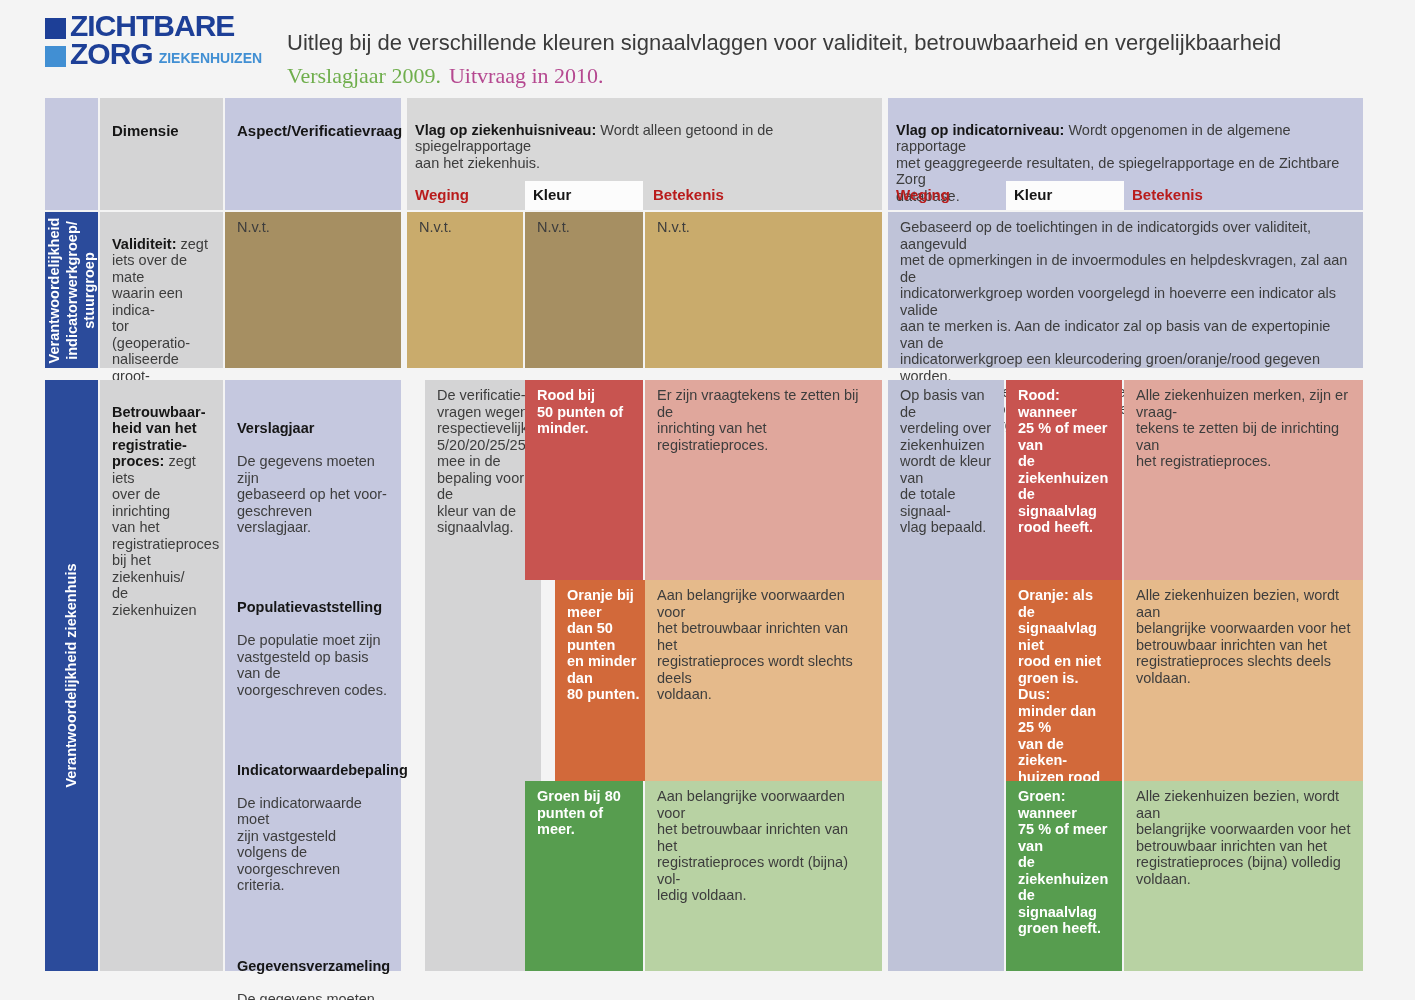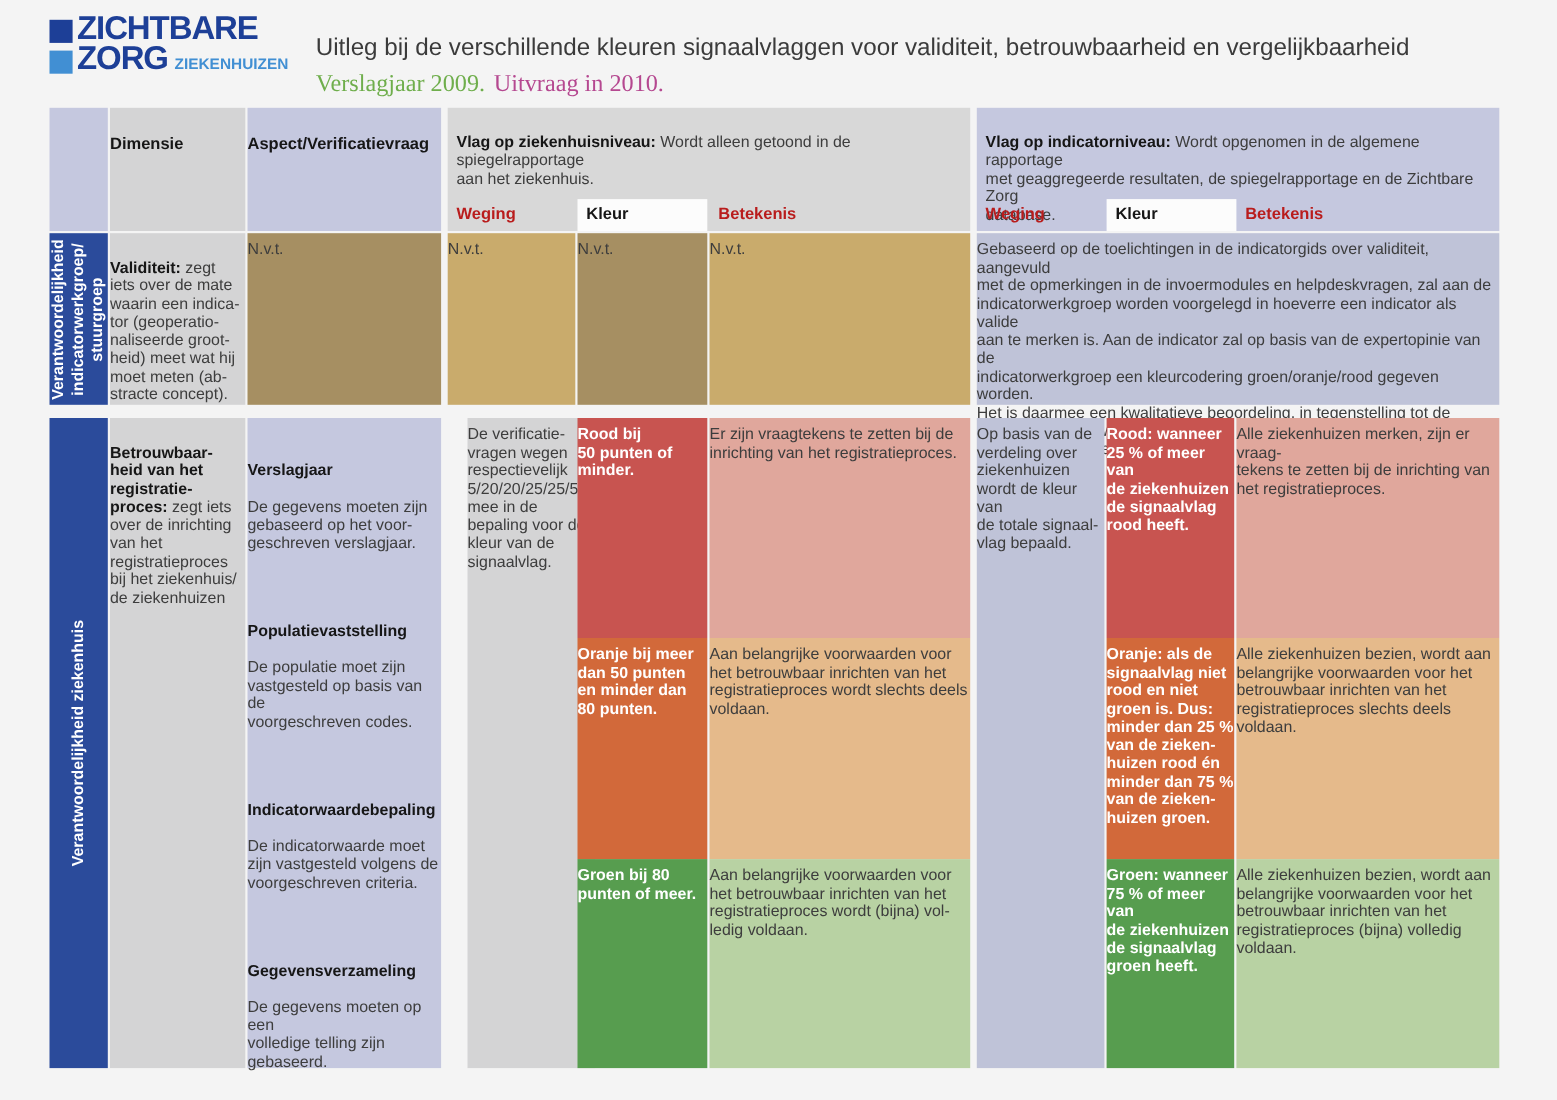--- a/index.html
+++ b/index.html
@@ -15,21 +15,21 @@
   .logo-big{font-size:30px; line-height:26px; font-weight:bold; letter-spacing:-1px; color:#1d3f97;}
   .logo-tag{font-size:14px; font-weight:bold; color:#418fd3; margin-left:6px; line-height:18px; letter-spacing:0px;}
 
   
   .page-title{position:absolute; left:287px; top:30px; font-size:22px; color:#3b3b3b; white-space:nowrap;}
   .page-subtitle{position:absolute; left:287px; top:63px; font-size:22px; white-space:nowrap;font-family:Liberation Serif, serif;}
   .sub-green{color:#6fae4c; margin-right:8px;}
   .sub-magenta{color:#b54890;}
 
   
-  .cell{position:absolute; box-sizing:border-box; padding:7px 0; font-size:14.5px; line-height:1.14; color:#3d3d3d; white-space:pre-line;}
+  .cell{position:absolute; box-sizing:border-box; padding:7px 12px; font-size:14.5px; line-height:1.14; color:#3d3d3d; white-space:pre-line;}
   .b{font-weight:bold; color:#161616;}
   .hdr-label{position:absolute; font-size:15px; font-weight:bold; color:#b91c1c;}
   .kleur-box{position:absolute; left:118px; top:83px; width:118px; height:29px; background:#fcfcfc; box-sizing:border-box; padding:5px 0 0 8px; font-size:15px; font-weight:bold; color:#161616;}
   .flag{color:#ffffff; font-weight:bold;}
   .bar{position:absolute; transform:rotate(-90deg); display:flex; align-items:center; justify-content:center; text-align:center; color:#ffffff; font-weight:bold; font-size:14.5px; line-height:1.2; white-space:pre-line; box-sizing:border-box;}
   .aspect-item{margin-bottom:14px;}
   .aspect-item .t{font-weight:bold; color:#161616;}
 </style>
 </head>
 <body>
@@ -160,21 +160,21 @@
 respectievelijk
 5/20/20/25/25/5
 mee in de
 bepaling voor de
 kleur van de
 signaalvlag.</div>
 
   <div class="cell flag" style="left:525px; top:380px; width:118px; height:200px; background:#c85450;">Rood bij
 50 punten of
 minder.</div>
-  <div class="cell flag" style="left:525px; top:580px; width:118px; height:201px; background:#d2693a;">Oranje bij meer
+  <div class="cell flag" style="left:555px; top:580px; width:118px; height:201px; background:#d2693a;">Oranje bij meer
 dan 50 punten
 en minder dan
 80 punten.</div>
   <div class="cell flag" style="left:525px; top:781px; width:118px; height:190px; background:#579d4f;">Groen bij 80
 punten of meer.</div>
 
   <div class="cell" style="left:645px; top:380px; width:237px; height:200px; background:#e0a79c;">Er zijn vraagtekens te zetten bij de
 inrichting van het registratieproces.</div>
   <div class="cell" style="left:645px; top:580px; width:237px; height:201px; background:#e5ba8b;">Aan belangrijke voorwaarden voor
 het betrouwbaar inrichten van het

